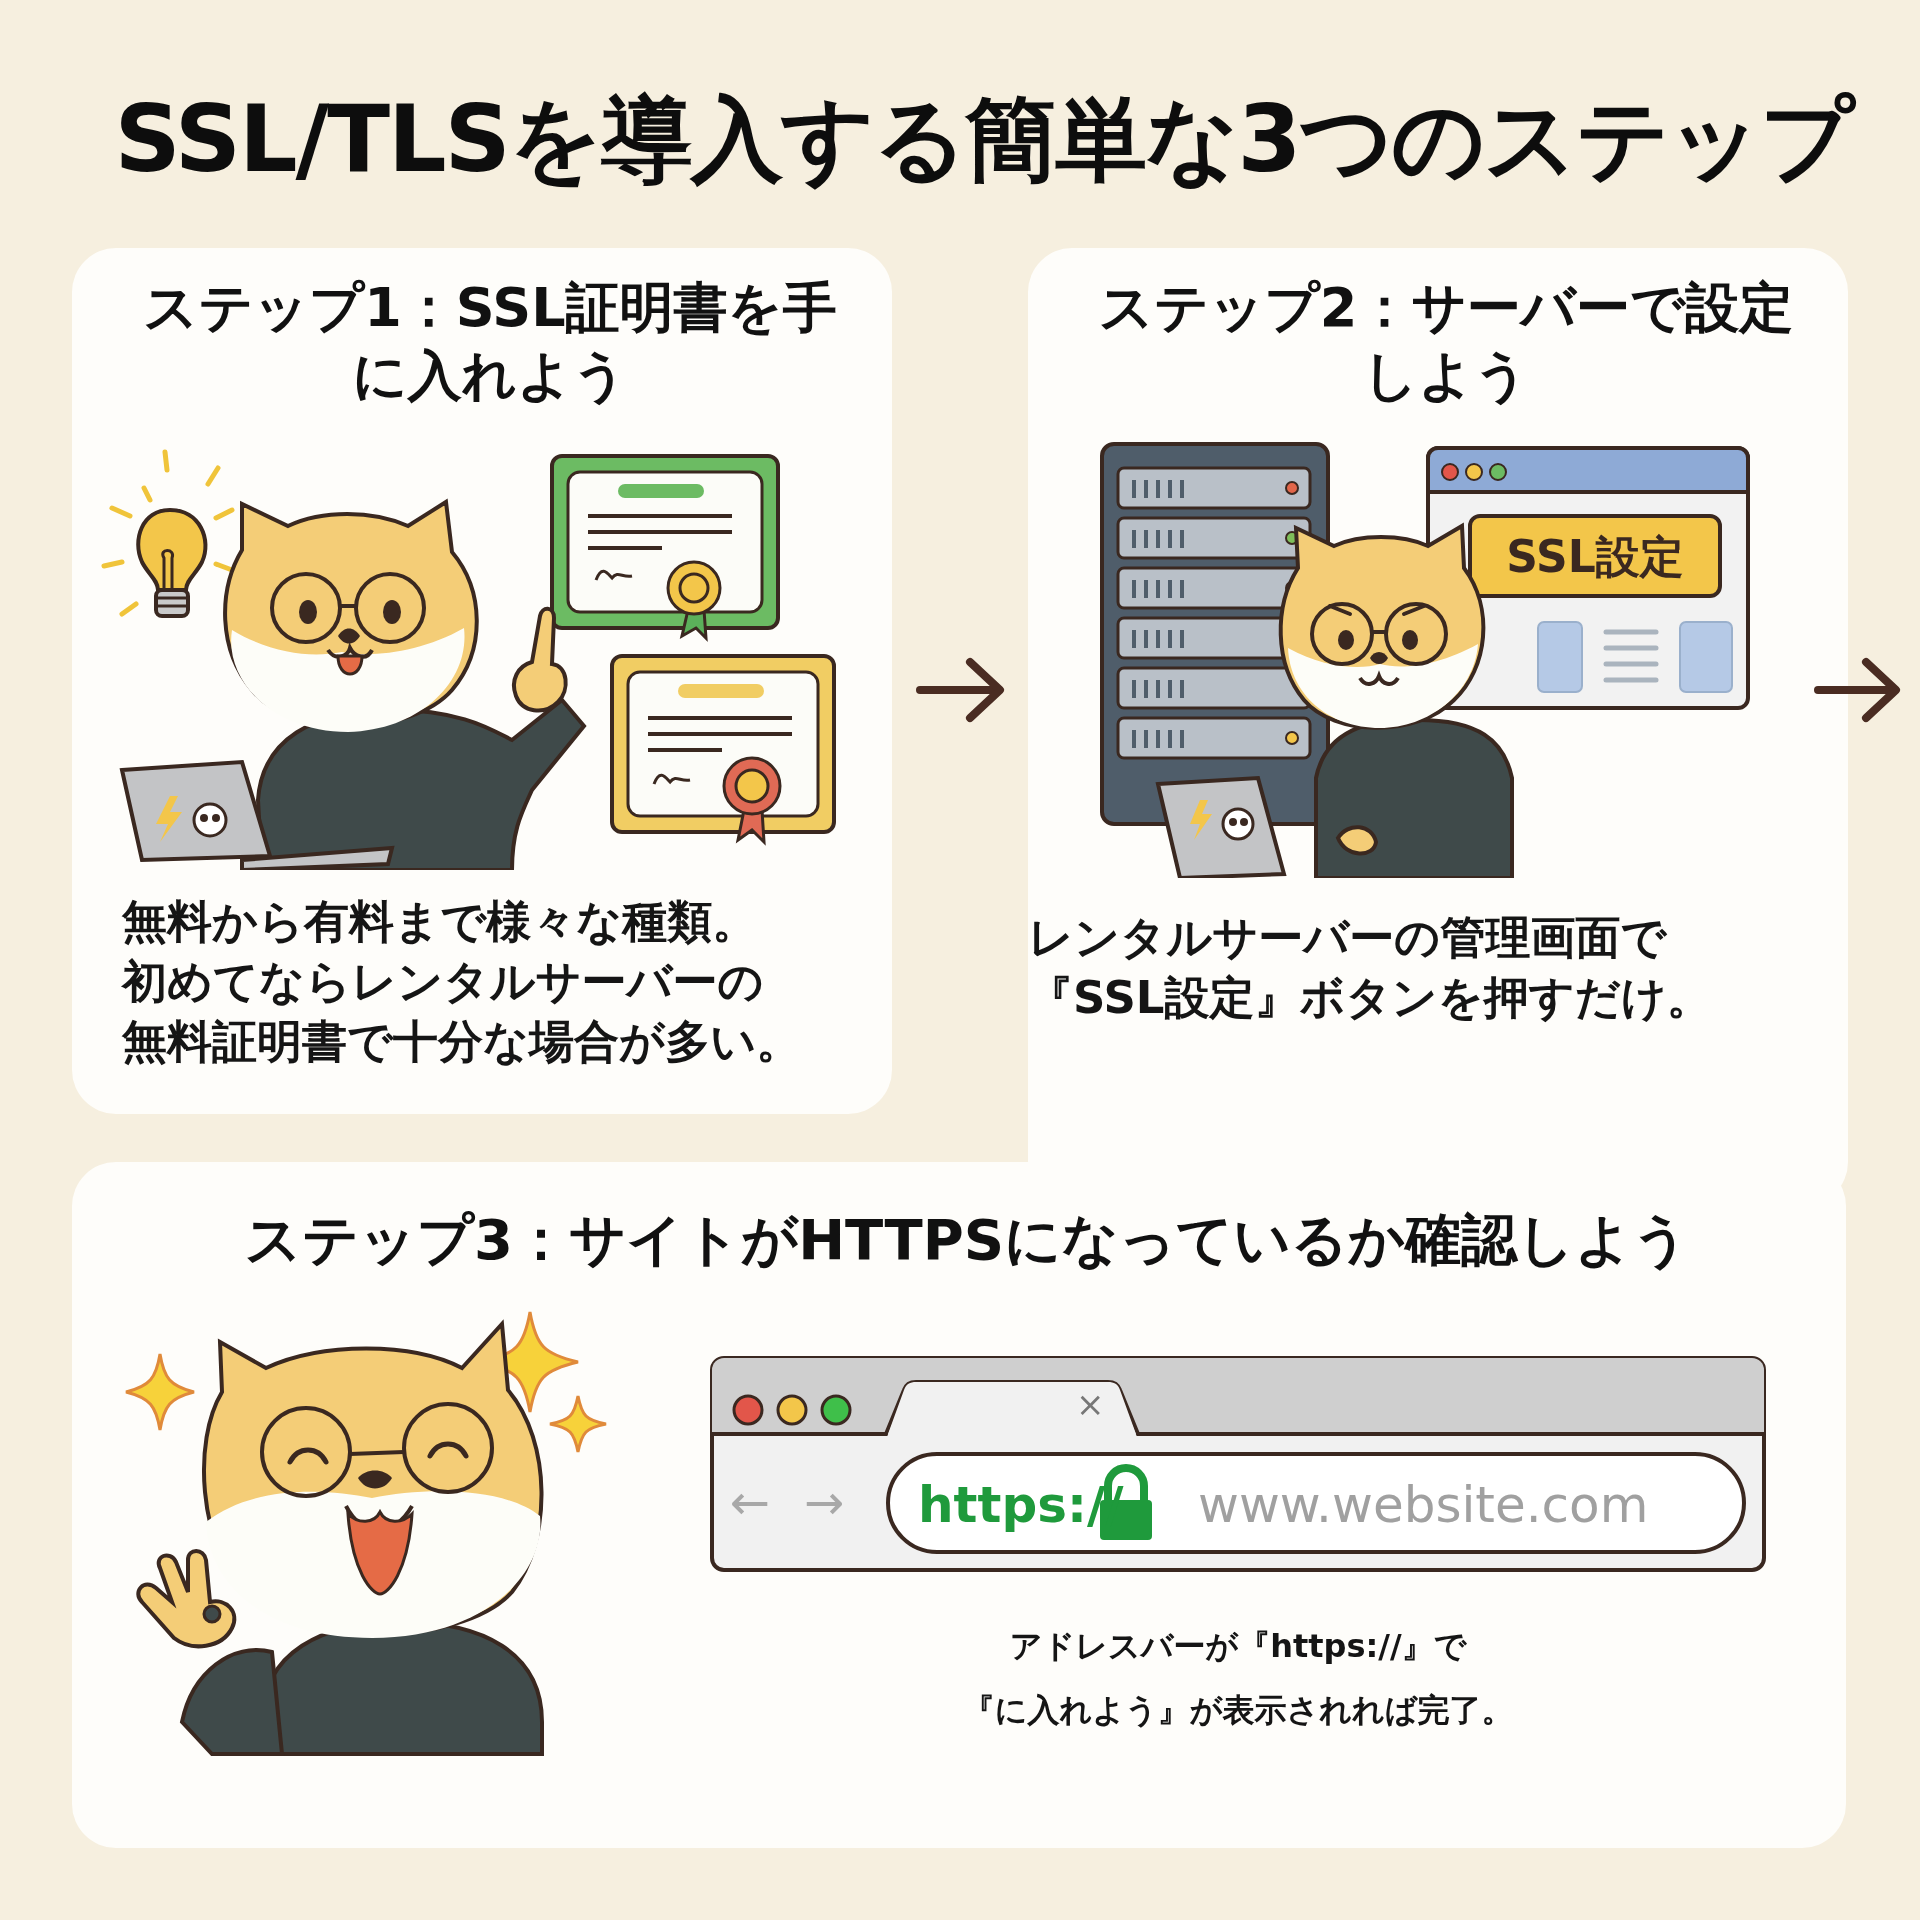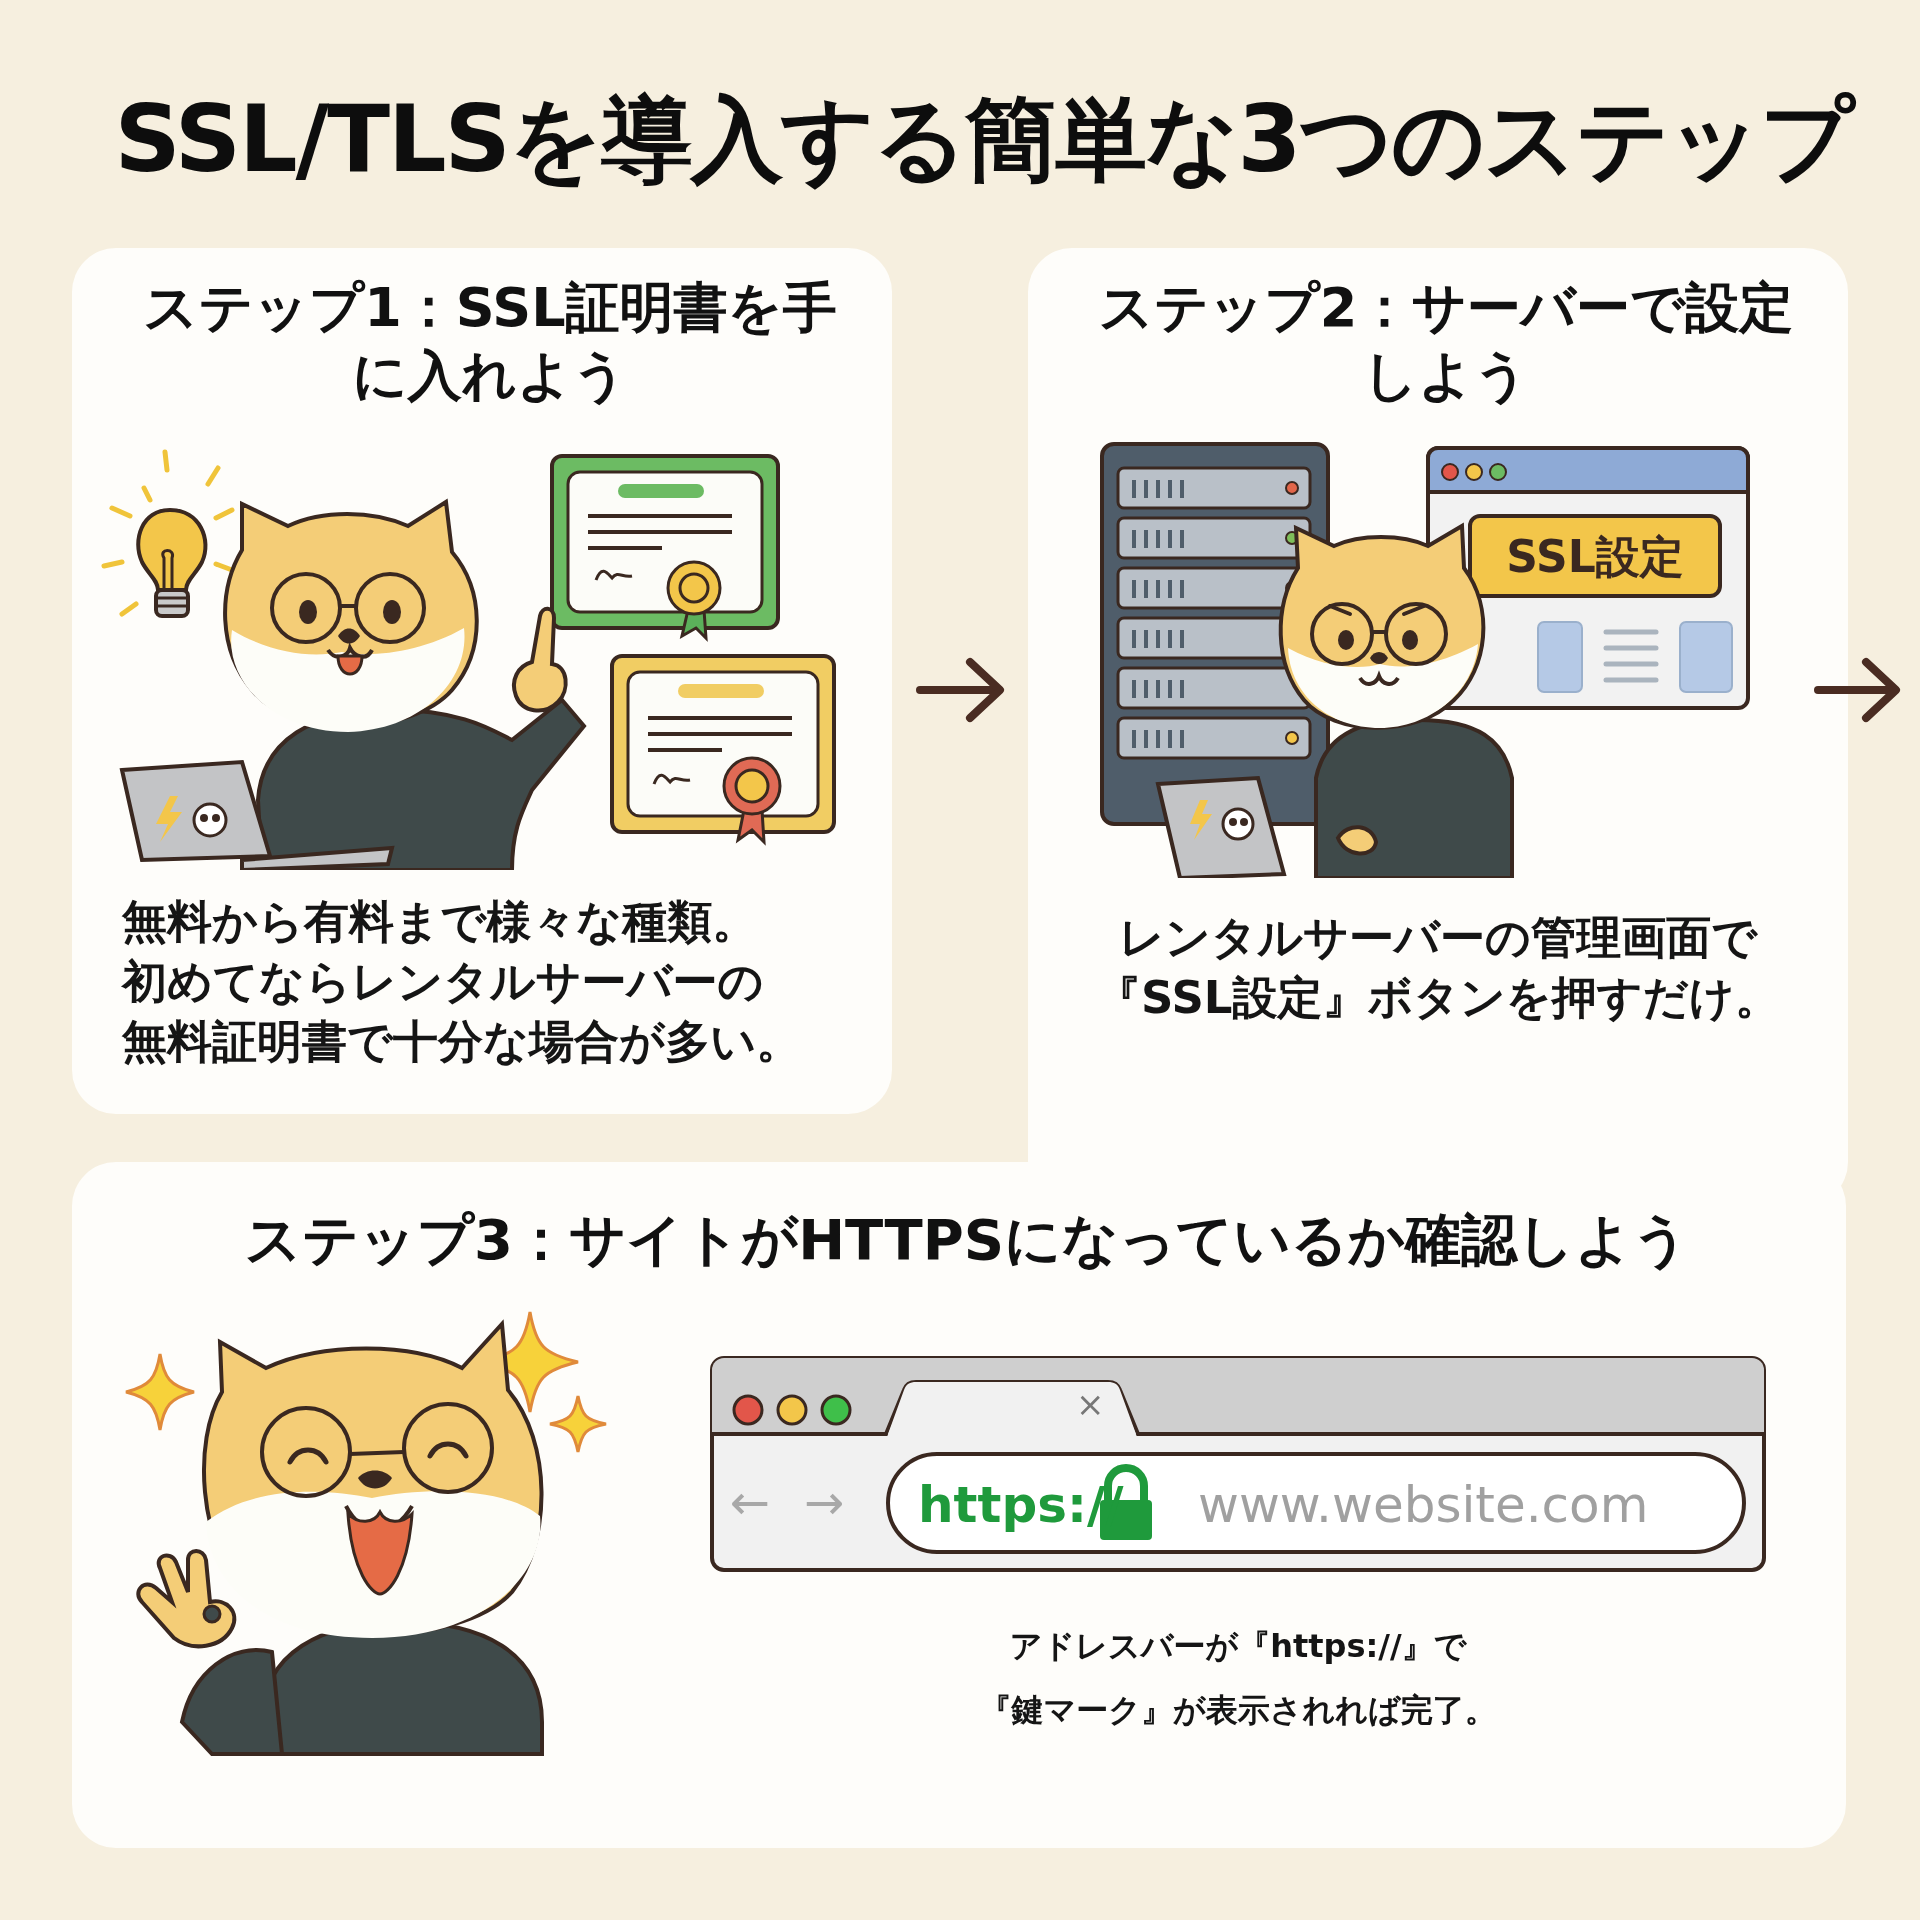--- a/index.html
+++ b/index.html
@@ -198,21 +198,21 @@
         <path d="M60 346 L160 340 L186 436 L82 440 Z" fill="#c3c4c6" stroke="#3a2820" stroke-width="4"></path>
         <path d="M102 362 L92 386 L102 386 L96 402 L114 376 L104 376 L110 362 Z" fill="#f3c64a"></path>
         <circle cx="140" cy="386" r="15" fill="#fff" stroke="#3a2820" stroke-width="3"></circle>
         <circle cx="135" cy="384" r="4" fill="#3a2820"></circle>
           <circle cx="146" cy="384" r="4" fill="#3a2820"></circle>
         <path d="M240 400 C250 384 274 386 278 404 C276 420 248 420 240 400 Z" fill="#f4cd77" stroke="#3a2820" stroke-width="4"></path>
       </g>
     </svg>
   </div>
 
-  <div class="card-desc" style="left:0; width:100%; top:660px; text-align:center;">
+  <div class="card-desc" style="left:0; width:100%; top:660px; text-align:left;">
     <div>レンタルサーバーの管理画面で</div>
     <div>『SSL設定』ボタンを押すだけ。</div>
   </div>
 </div>
 
 <div class="arrow" style="left:1808px; top:650px;">
   <svg width="100" height="80" viewBox="0 0 100 80">
     <line x1="10" y1="40" x2="86" y2="40" stroke="#4a2c22" stroke-width="8" stroke-linecap="round"></line>
     <polyline points="58,12 88,40 58,68" fill="none" stroke="#4a2c22" stroke-width="8" stroke-linecap="round" stroke-linejoin="round"></polyline>
   </svg>
@@ -267,15 +267,15 @@
     </svg>
     <span style="position:absolute; left:368px; top:30px; font-size:34px; color:#777;">×</span>
     <span style="position:absolute; left:22px; top:120px; font-size:48px; color:#a8a8a8;">←</span>
     <span style="position:absolute; left:96px; top:120px; font-size:48px; color:#a8a8a8;">→</span>
     <span style="position:absolute; left:210px; top:122px; font-size:50px; font-weight:bold; color:#1f9a3c;">https://</span>
     <span style="position:absolute; left:468px; top:122px; font-size:50px; color:#a0a0a0;margin-left:22px;">www.website.com</span>
   </div>
 
   <div class="card-desc" style="left:636px; width:1060px; top:452px; text-align:center; font-size:32px; line-height:64px;">
     <div>アドレスバーが『https://』で</div>
-    <div>『鍵マーク』が表示されれば完了。</div>
+    <div>『に入れよう』が表示されれば完了。</div>
   </div>
 </div>
 
 </body></html>

